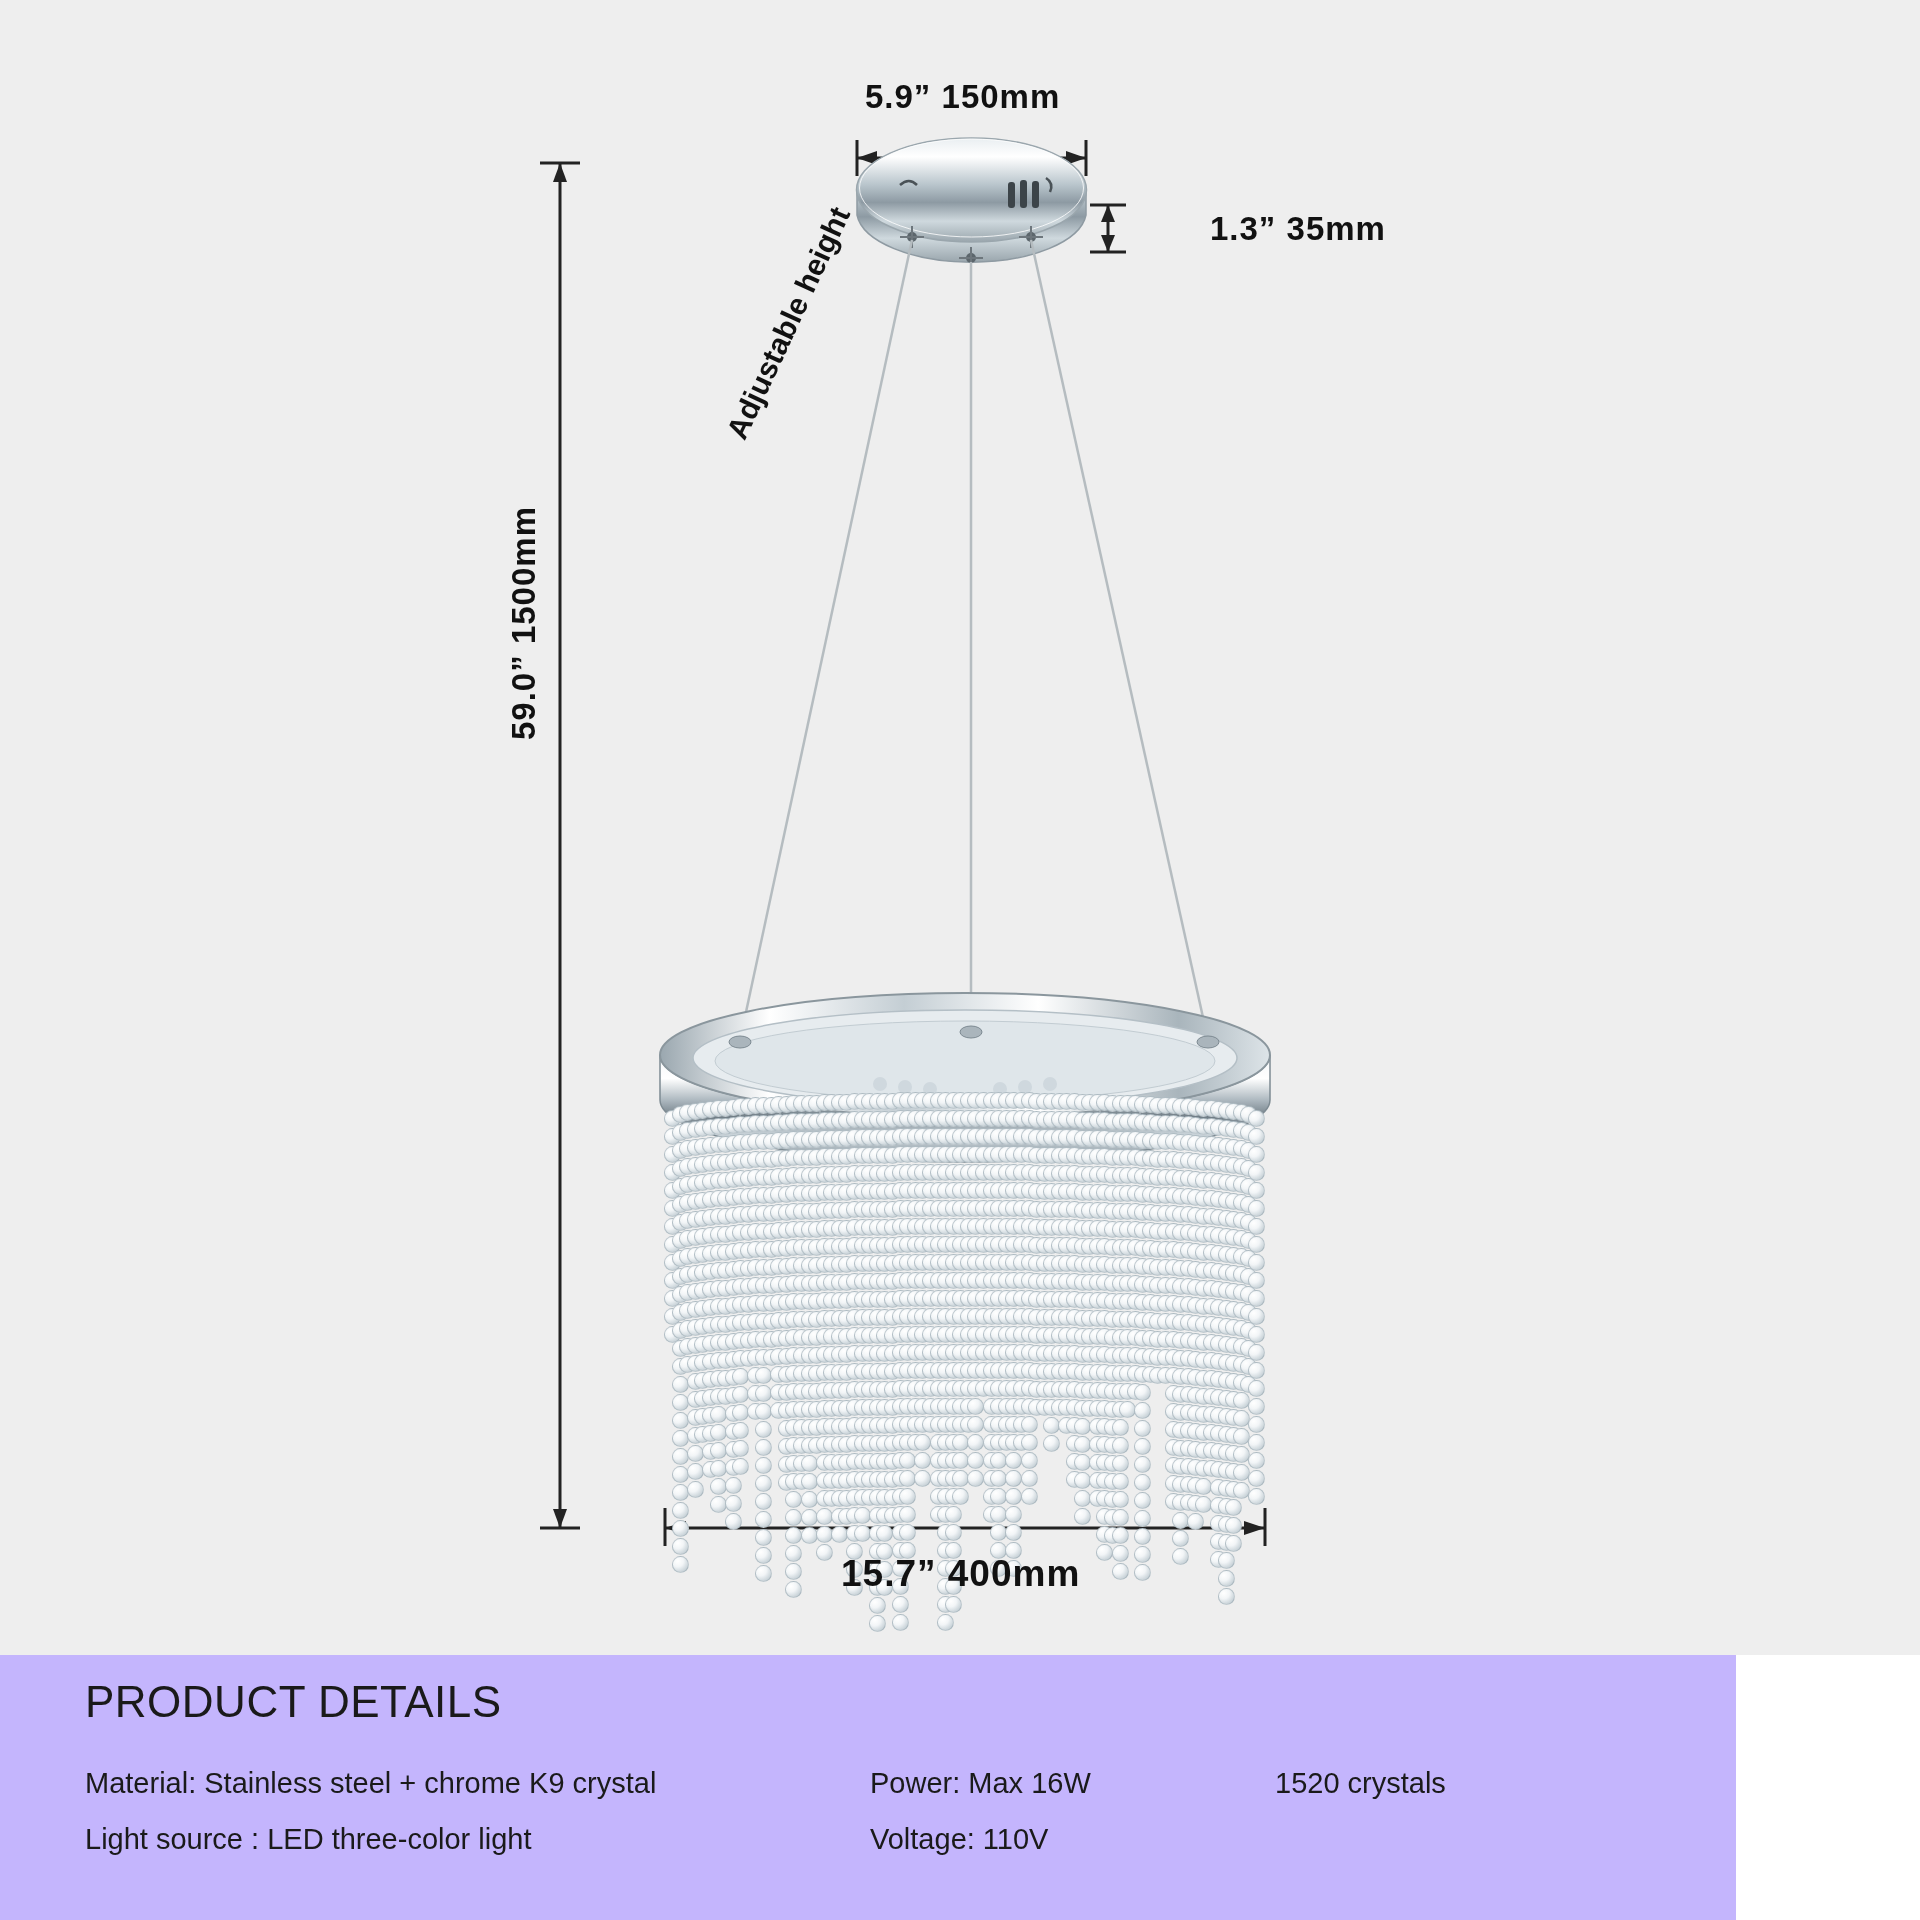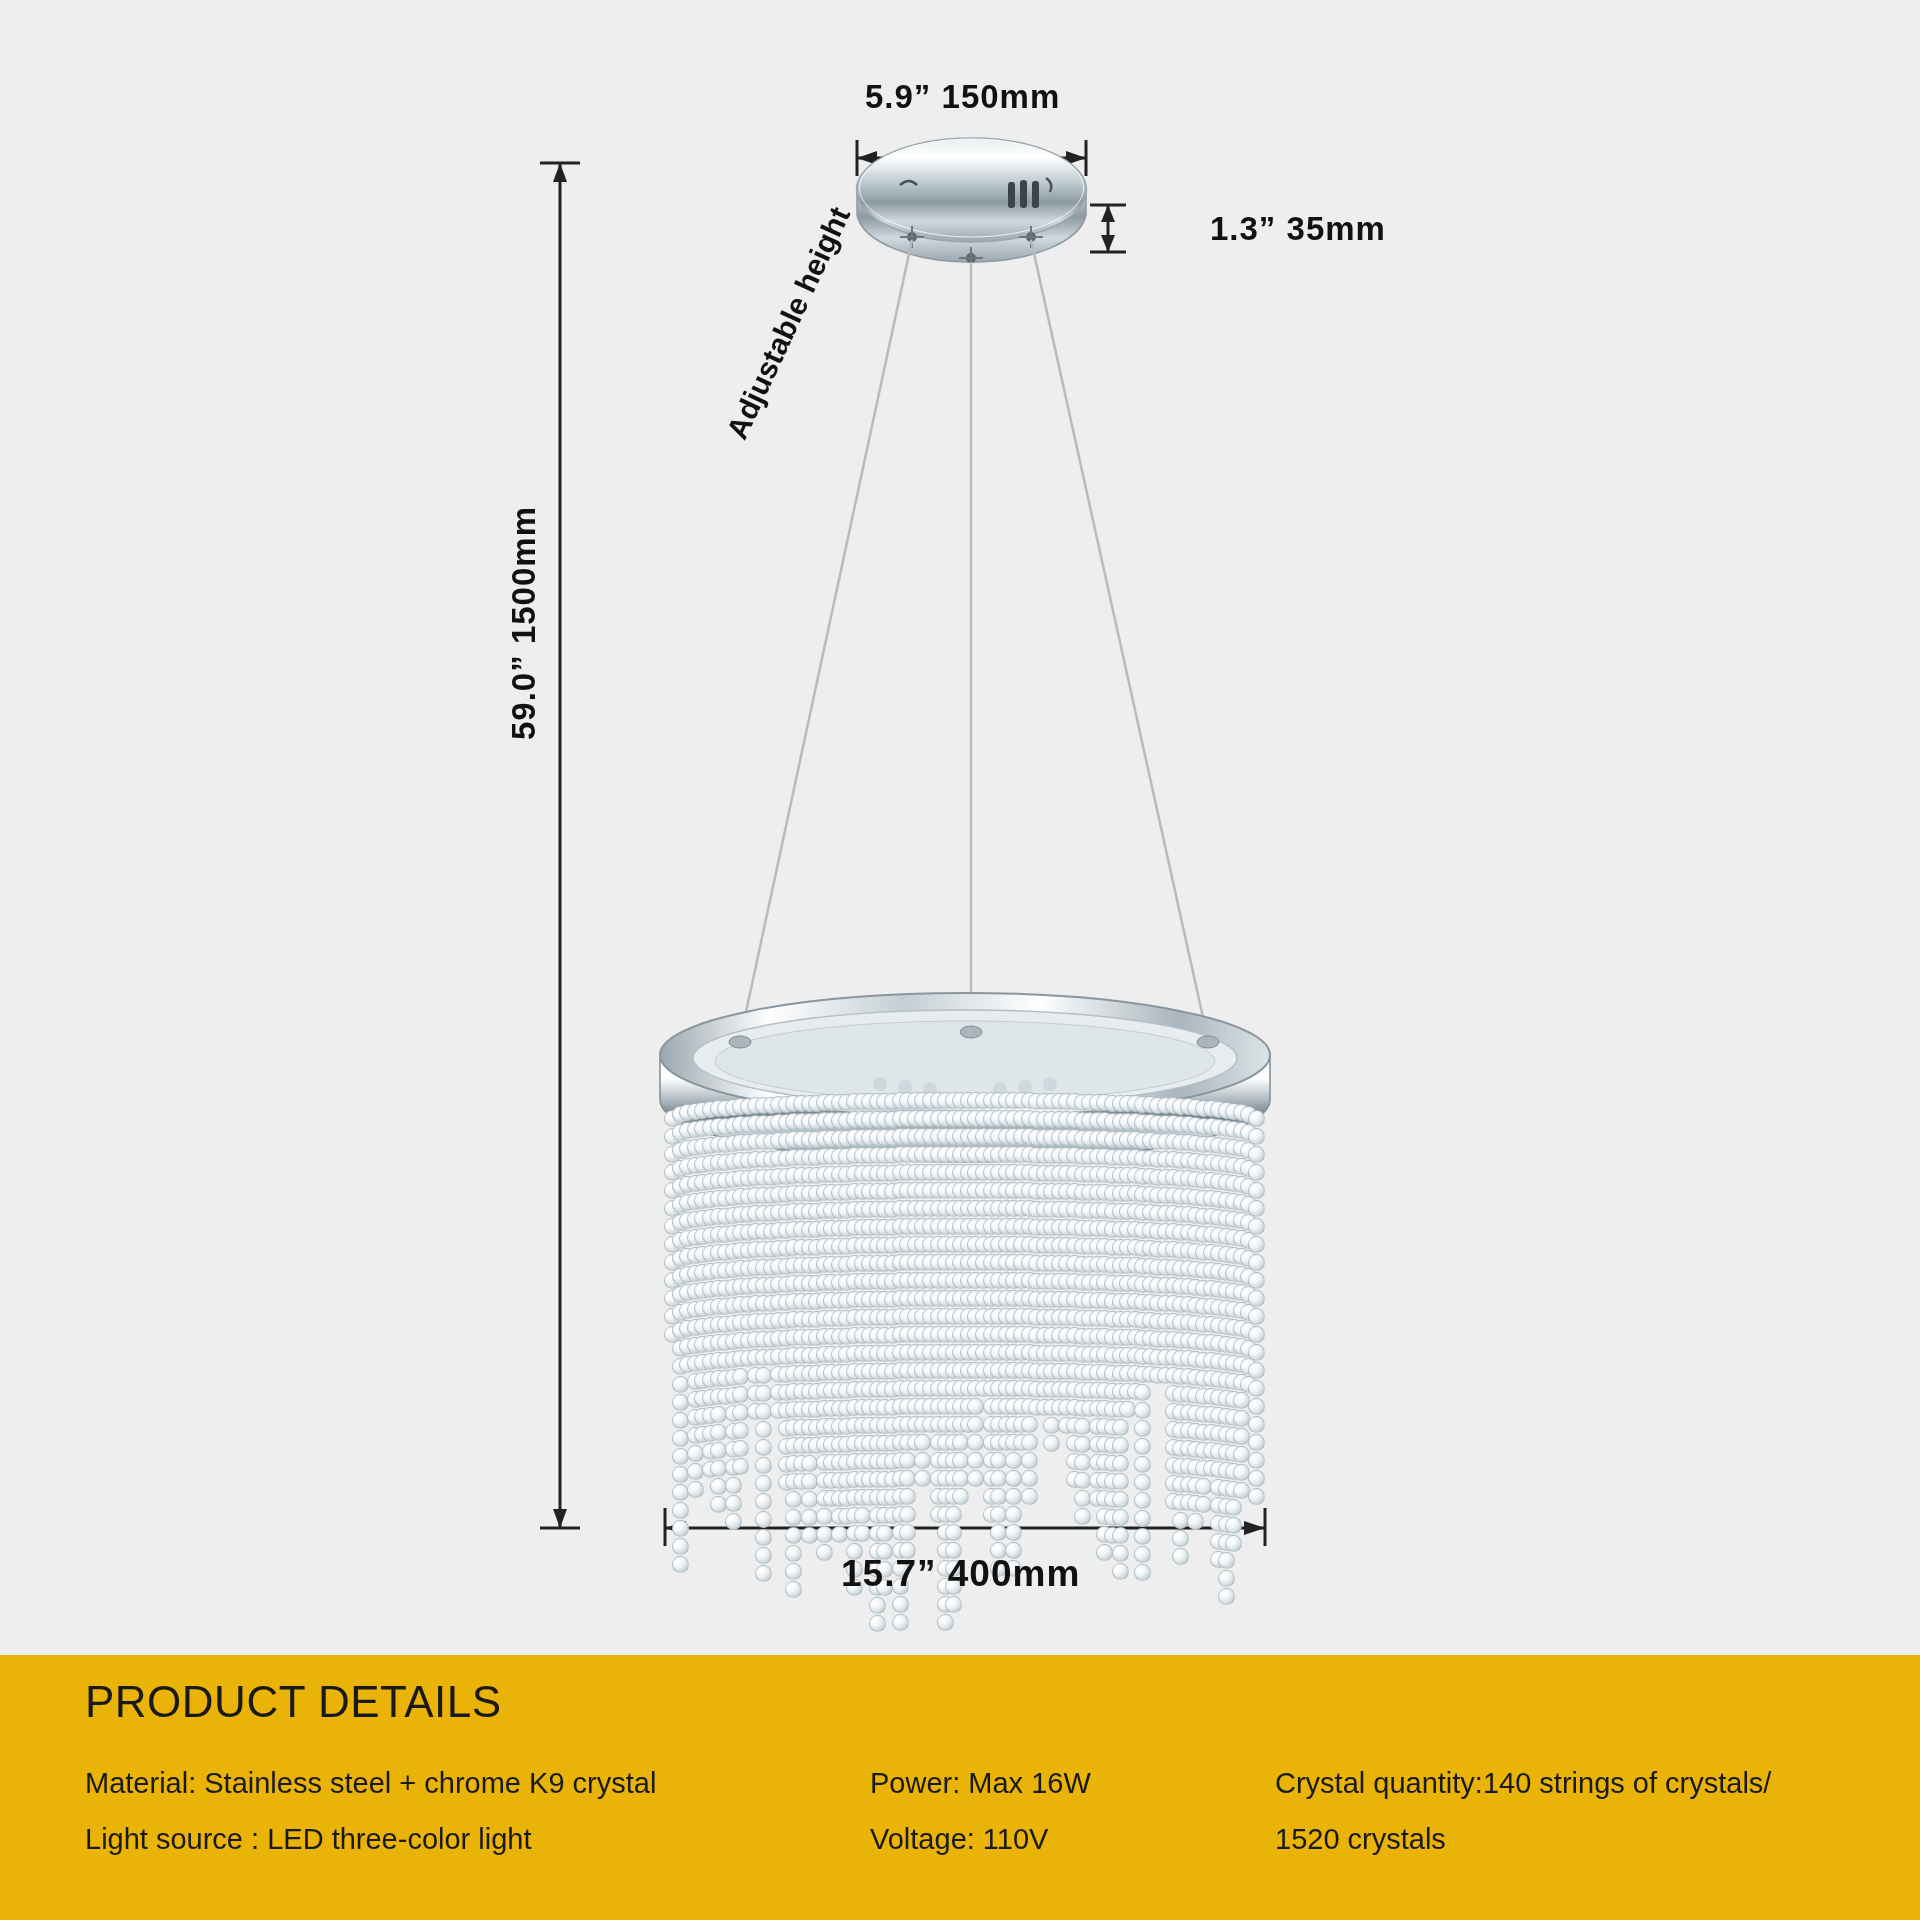--- a/index.html
+++ b/index.html
@@ -9,22 +9,22 @@
     font-family:"Liberation Sans", sans-serif;
     overflow:hidden;
     position:relative;
   }
   #diagram{
     position:absolute;left:0;top:0;width:1920px;height:1655px;
     background:#eeeeee;
     text-align:center;
   }
   #details{
-    position:absolute;left:0;top:1655px;width:1920px;height:265px;
-    background:#eab308;
+    position:absolute;left:0;top:1655px;width:1736px;height:265px;
+    background:#c4b5fd;
   }
   .dim-label{
     position:absolute;
     font-family:"Liberation Sans", sans-serif;
     color:#111111;
     white-space:nowrap;
   }
   
   #label-top-width{
     left:865px;top:78px;font-size:33px;font-weight:600;letter-spacing:1px;
@@ -2120,16 +2120,15 @@
     <span class="det-line">Material: Stainless steel + chrome K9 crystal</span>
     <span class="det-line">Light source :   LED three-color light</span>
   </div>
 
   <div class="det-col" id="col2">
     <span class="det-line">Power: Max 16W</span>
     <span class="det-line">Voltage: 110V</span>
   </div>
 
   <div class="det-col" id="col3">
-    <span class="det-line">Crystal quantity:140 strings of crystals/</span>
     <span class="det-line">1520 crystals</span>
   </div>
 </div>
 
 </body></html>

